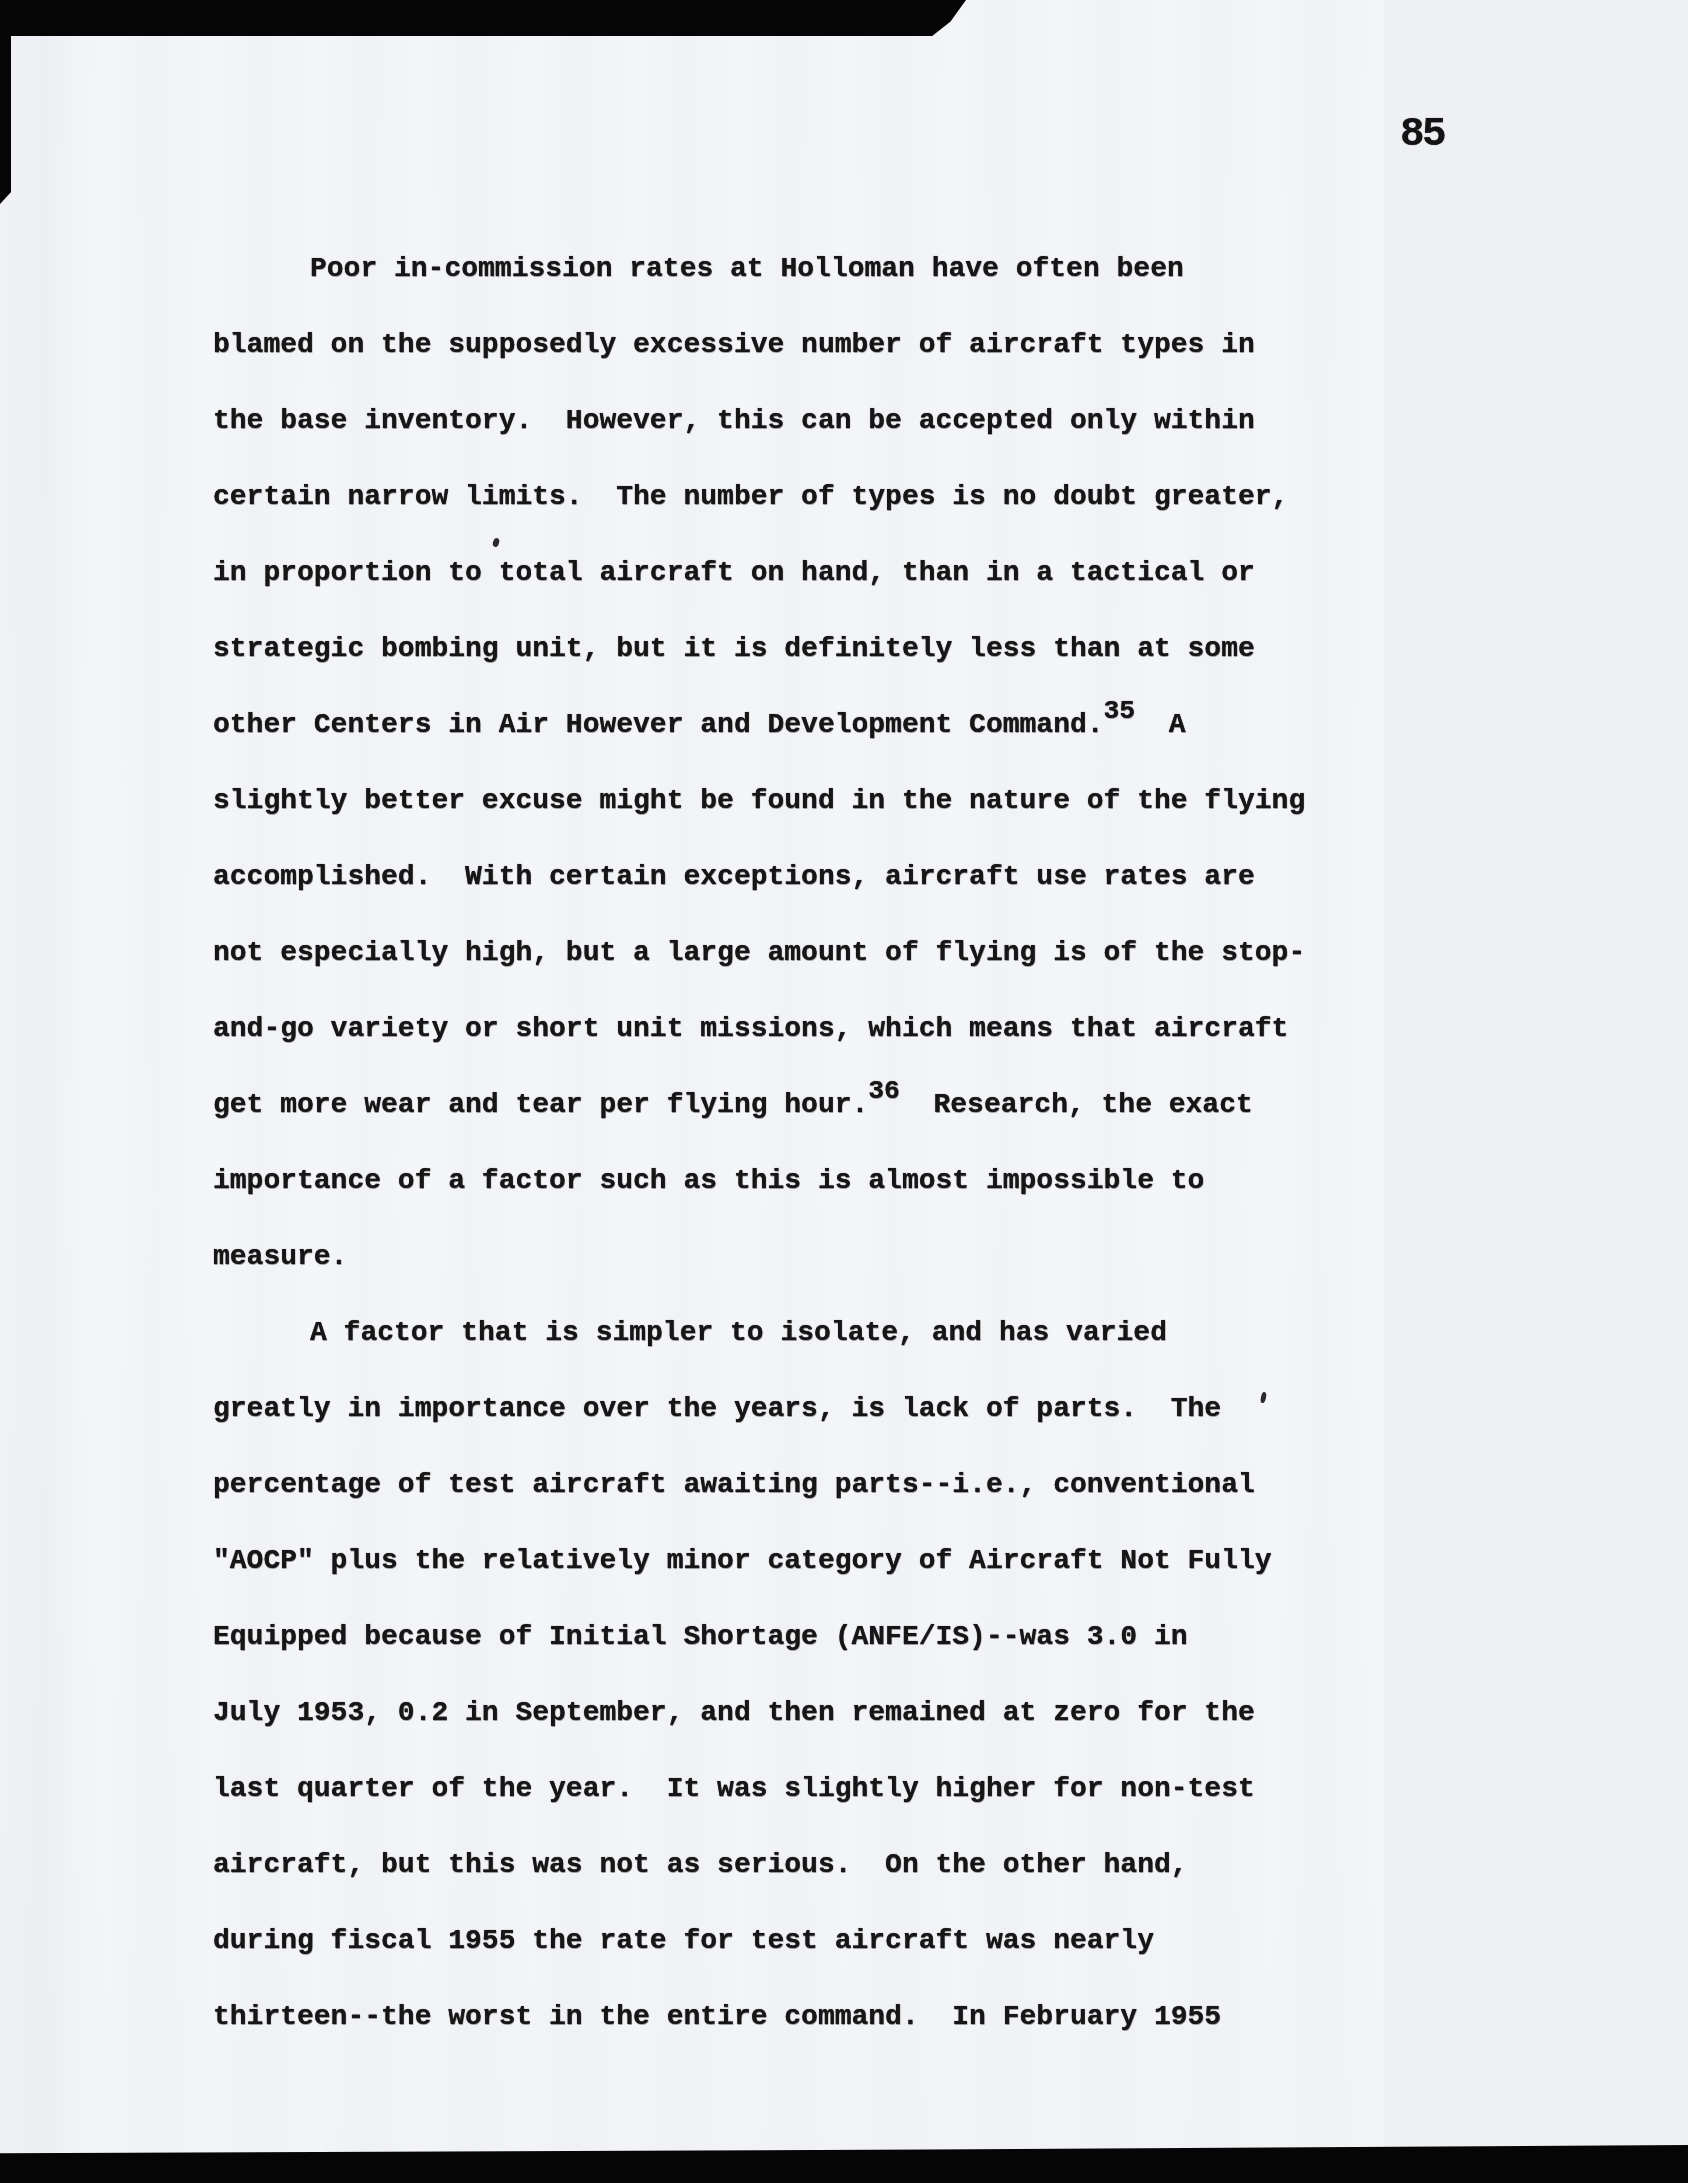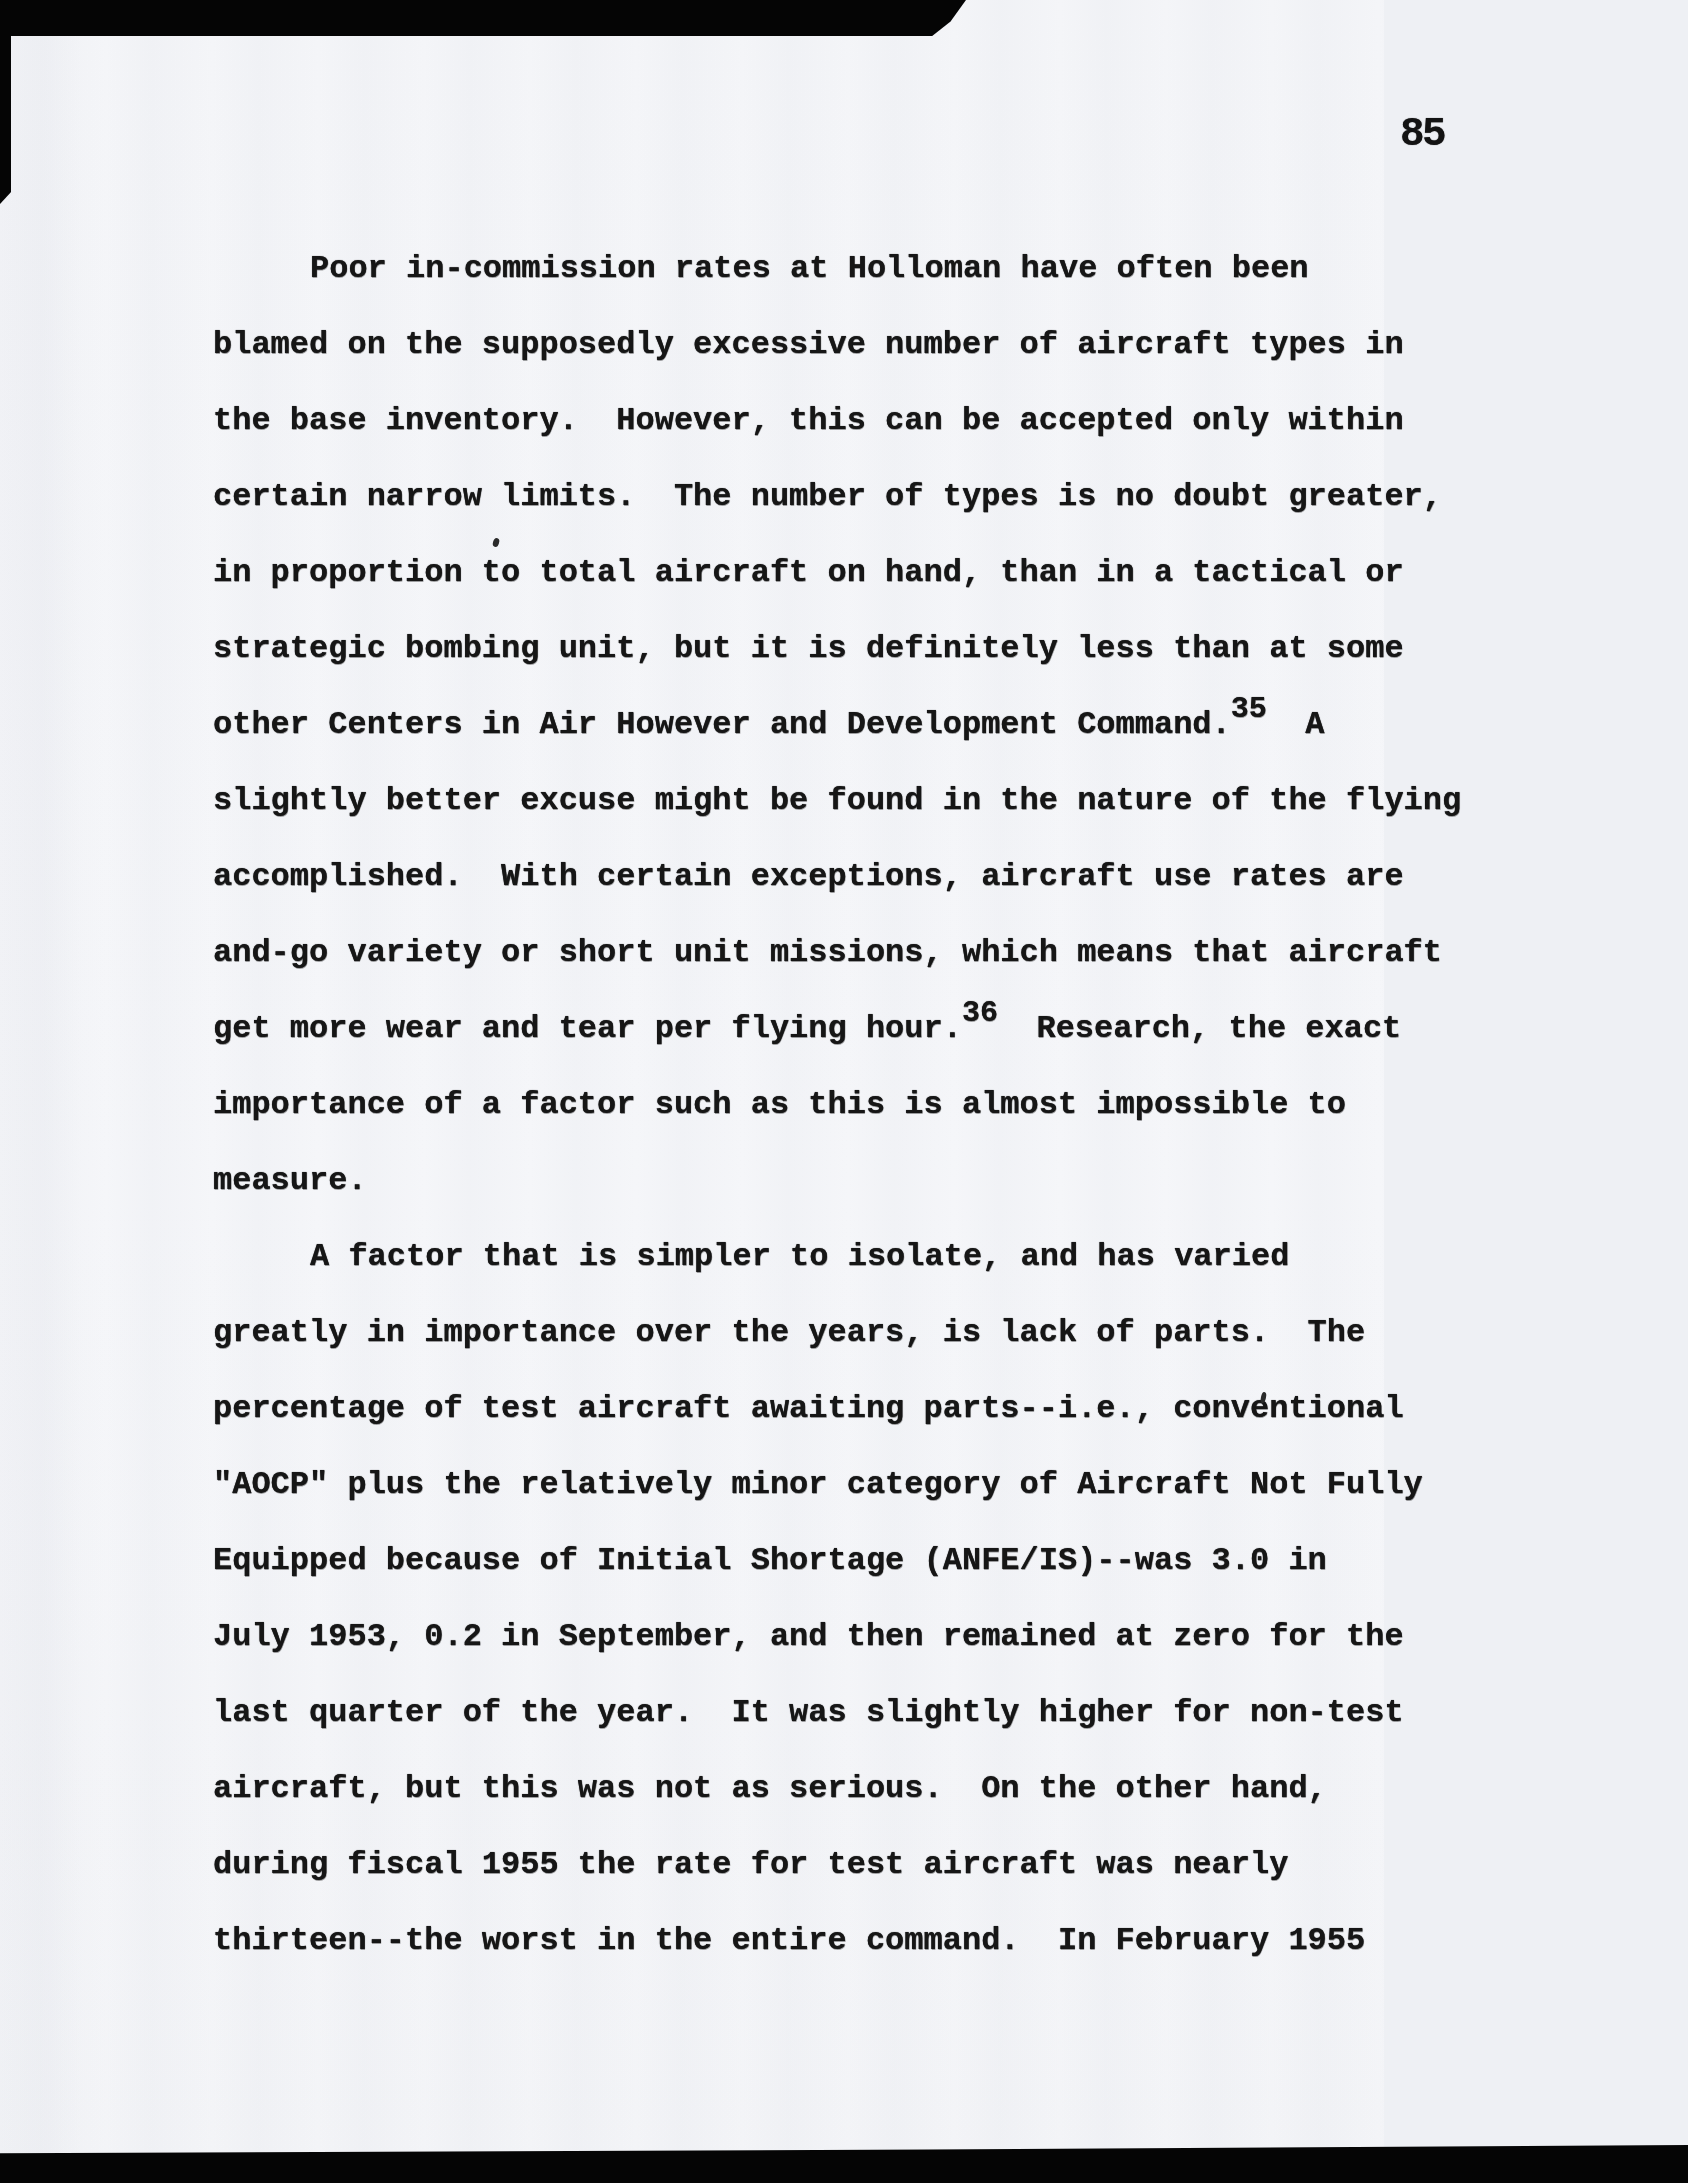--- a/index.html
+++ b/index.html
@@ -39,21 +39,21 @@
     color: #131313;
     text-shadow: 0 0 0.9px rgba(15,15,15,0.75);
     letter-spacing: -2.7px;
   }
   .textblock {
     position: absolute;
     left: 213px;
     top: 231px;
     width: 1326px;
     font-family: "Liberation Mono", "DejaVu Sans Mono", monospace;
-    font-size: 32px;
+    font-size: 28px;
     font-weight: bold;
     color: #161616;
     text-shadow: 0 0 0.9px rgba(12,12,12,0.8), 0.4px 0.5px 0.5px rgba(25,25,25,0.35);
   }
   .line {
     height: 76px;
     line-height: 76px;
     white-space: pre;
   }
   .indent { padding-left: 97px; }
@@ -98,20 +98,21 @@
   <div class="textblock">
     <div class="line indent"><span>Poor in-commission rates at Holloman have often been</span></div>
     <div class="line"><span>blamed on the supposedly excessive number of aircraft types in</span></div>
     <div class="line"><span>the base inventory.  However, this can be accepted only within</span></div>
     <div class="line"><span>certain narrow limits.  The number of types is no doubt greater,</span></div>
     <div class="line"><span>in proportion to total aircraft on hand, than in a tactical or</span></div>
     <div class="line"><span>strategic bombing unit, but it is definitely less than at some</span></div>
     <div class="line"><span>other Centers in Air However and Development Command.</span><span class="sup">35</span><span>  A</span></div>
     <div class="line"><span>slightly better excuse might be found in the nature of the flying</span></div>
     <div class="line"><span>accomplished.  With certain exceptions, aircraft use rates are</span></div>
+    <div class="line"><span>not especially high, but a large amount of flying is of the stop-</span></div>
     <div class="line"><span>and-go variety or short unit missions, which means that aircraft</span></div>
     <div class="line"><span>get more wear and tear per flying hour.</span><span class="sup">36</span><span>  Research, the exact</span></div>
     <div class="line"><span>importance of a factor such as this is almost impossible to</span></div>
     <div class="line"><span>measure.</span></div>
     <div class="line indent"><span>A factor that is simpler to isolate, and has varied</span></div>
     <div class="line"><span>greatly in importance over the years, is lack of parts.  The</span></div>
     <div class="line"><span>percentage of test aircraft awaiting parts--i.e., conventional</span></div>
     <div class="line"><span>"AOCP" plus the relatively minor category of Aircraft Not Fully</span></div>
     <div class="line"><span>Equipped because of Initial Shortage (ANFE/IS)--was 3.0 in</span></div>
     <div class="line"><span>July 1953, 0.2 in September, and then remained at zero for the</span></div>

